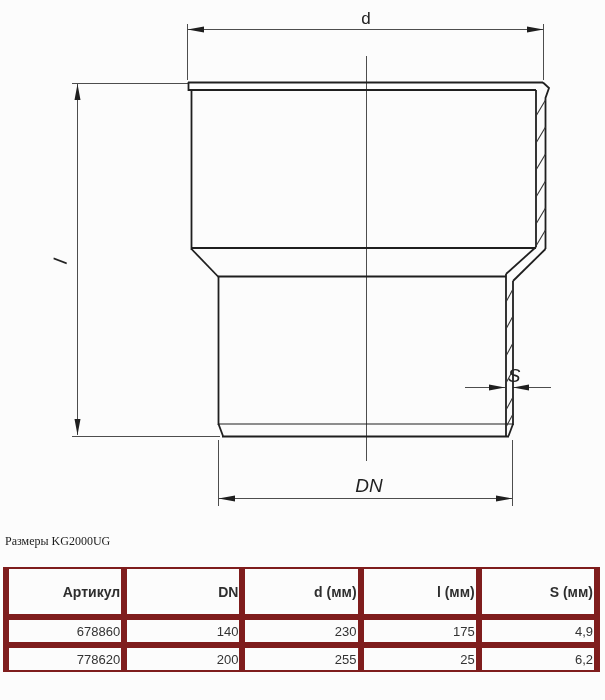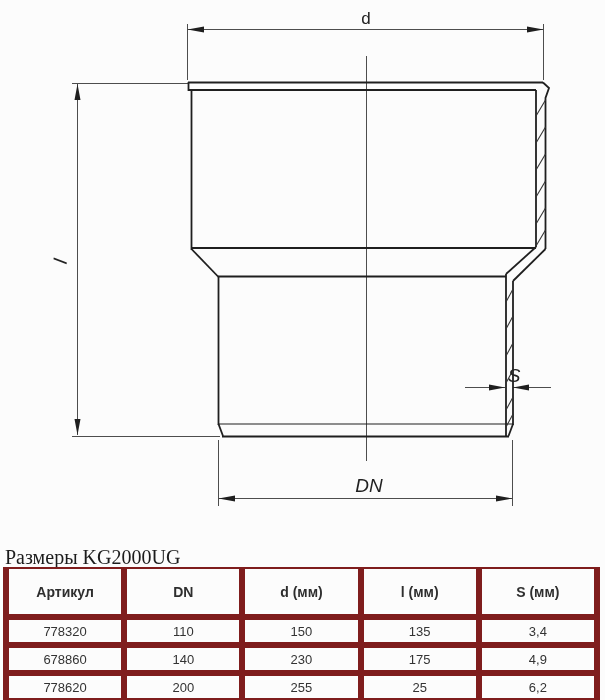--- a/index.html
+++ b/index.html
@@ -29,37 +29,37 @@
     font-size: 17px;
   }
   .dim-text-italic {
     font-family: "Liberation Sans", sans-serif;
     font-style: italic;
     font-size: 19px;
   }
   .caption {
     position: absolute;
     left: 5px;
-    top: 546px;
+    top: 534px;
     font-family: "Liberation Serif", serif;
-    font-size: 20px;
+    font-size: 12px;
     color: #1c1c1c;
     white-space: nowrap;
   }
   table.dims {
     position: absolute;
     left: 3px;
     top: 567px;
     width: 597px;
     border-collapse: collapse;
     table-layout: fixed;
   }
   table.dims th, table.dims td {
     border: 6px solid #7f1d1d;
-    text-align: center;
+    text-align: right;
     vertical-align: middle;
     color: #2e2e2e;
     font-family: "Liberation Sans", sans-serif;
   }
   table.dims th {
     height: 43px;
     font-size: 14px;
     font-weight: bold;
   }
   table.dims td {
@@ -168,27 +168,20 @@
       <tr>
         <th>Артикул</th>
         <th>DN</th>
         <th>d (мм)</th>
         <th>l (мм)</th>
         <th>S (мм)</th>
       </tr>
     </thead>
     <tbody>
       <tr>
-        <td>778320</td>
-        <td>110</td>
-        <td>150</td>
-        <td>135</td>
-        <td>3,4</td>
-      </tr>
-      <tr>
         <td>678860</td>
         <td>140</td>
         <td>230</td>
         <td>175</td>
         <td>4,9</td>
       </tr>
       <tr class="outer-b">
         <td>778620</td>
         <td>200</td>
         <td>255</td>

